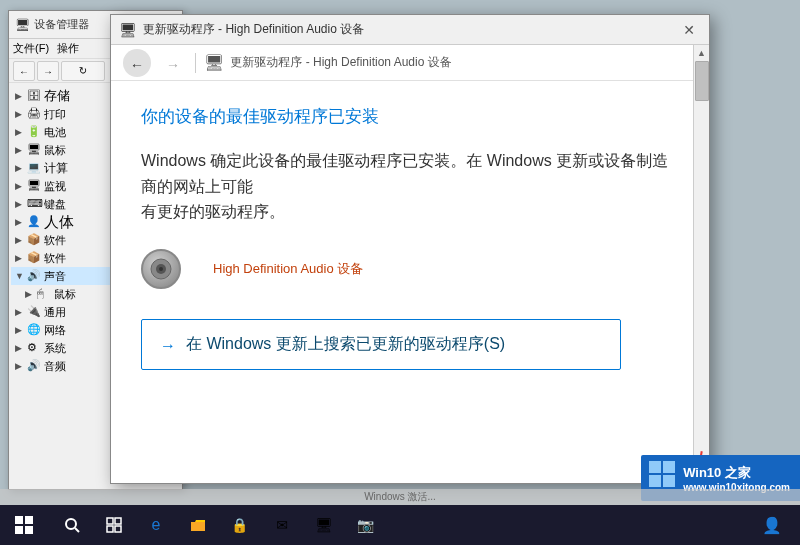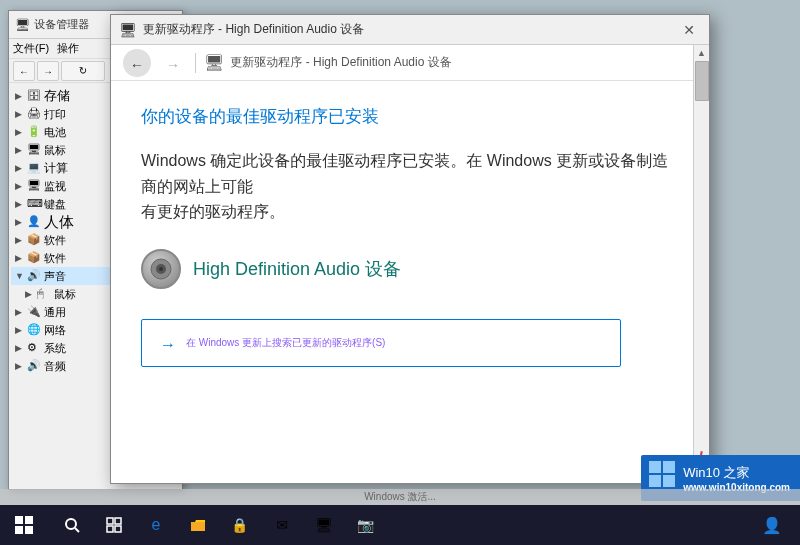--- a/index.html
+++ b/index.html
@@ -280,42 +280,43 @@
       border-radius: 50%;
       border: 2px solid #888;
       background: radial-gradient(circle at 40% 35%, #d0d0d0, #808080);
       display: flex;
       align-items: center;
       justify-content: center;
       font-size: 18px;
       color: white;
     }
     .device-name {
-      font-size: 18px;
-      color: #0f766e;
+      font-size: 13px;
+      color: #c2410c;
+      margin-left: 20px;
     }
 
     
     .search-link-box {
       border: 1px solid #0078d7;
       border-radius: 2px;
       padding: 14px 18px;
       display: flex;
       align-items: center;
       gap: 10px;
       cursor: pointer;
       max-width: 480px;
     }
     .search-arrow {
       color: #0078d7;
       font-size: 16px;
     }
     .search-link-text {
-      font-size: 10px;
-      color: #8b5cf6;
+      font-size: 16px;
+      color: #0c4a6e;
     }
 
     
     .red-arrow {
       position: absolute;
       bottom: 56px;
       right: 88px;
       font-size: 48px;
       color: #e53935;
       transform: rotate(10deg);
@@ -543,21 +544,21 @@
 <div class="win10-badge">
   <div class="win-logo-big">
     <svg width="28" height="28" viewBox="0 0 28 28">
       <rect x="0" y="0" width="12" height="12" fill="#90caf9"></rect>
       <rect x="14" y="0" width="12" height="12" fill="#90caf9"></rect>
       <rect x="0" y="14" width="12" height="12" fill="#90caf9"></rect>
       <rect x="14" y="14" width="12" height="12" fill="#90caf9"></rect>
     </svg>
   </div>
   <div>
-    <div style="font-size:13px; font-weight:normal;">Win10 之家</div>
+    <div style="font-size:13px; font-weight:bold;">Win10 之家</div>
     <div style="font-size:10px; font-weight:bold;">www.win10xitong.com</div>
   </div>
 </div>
 
 <div class="activation-bar">
   <span>Windows 激活...</span>
 </div>
 
 <div class="taskbar">
   <div class="taskbar-start">

